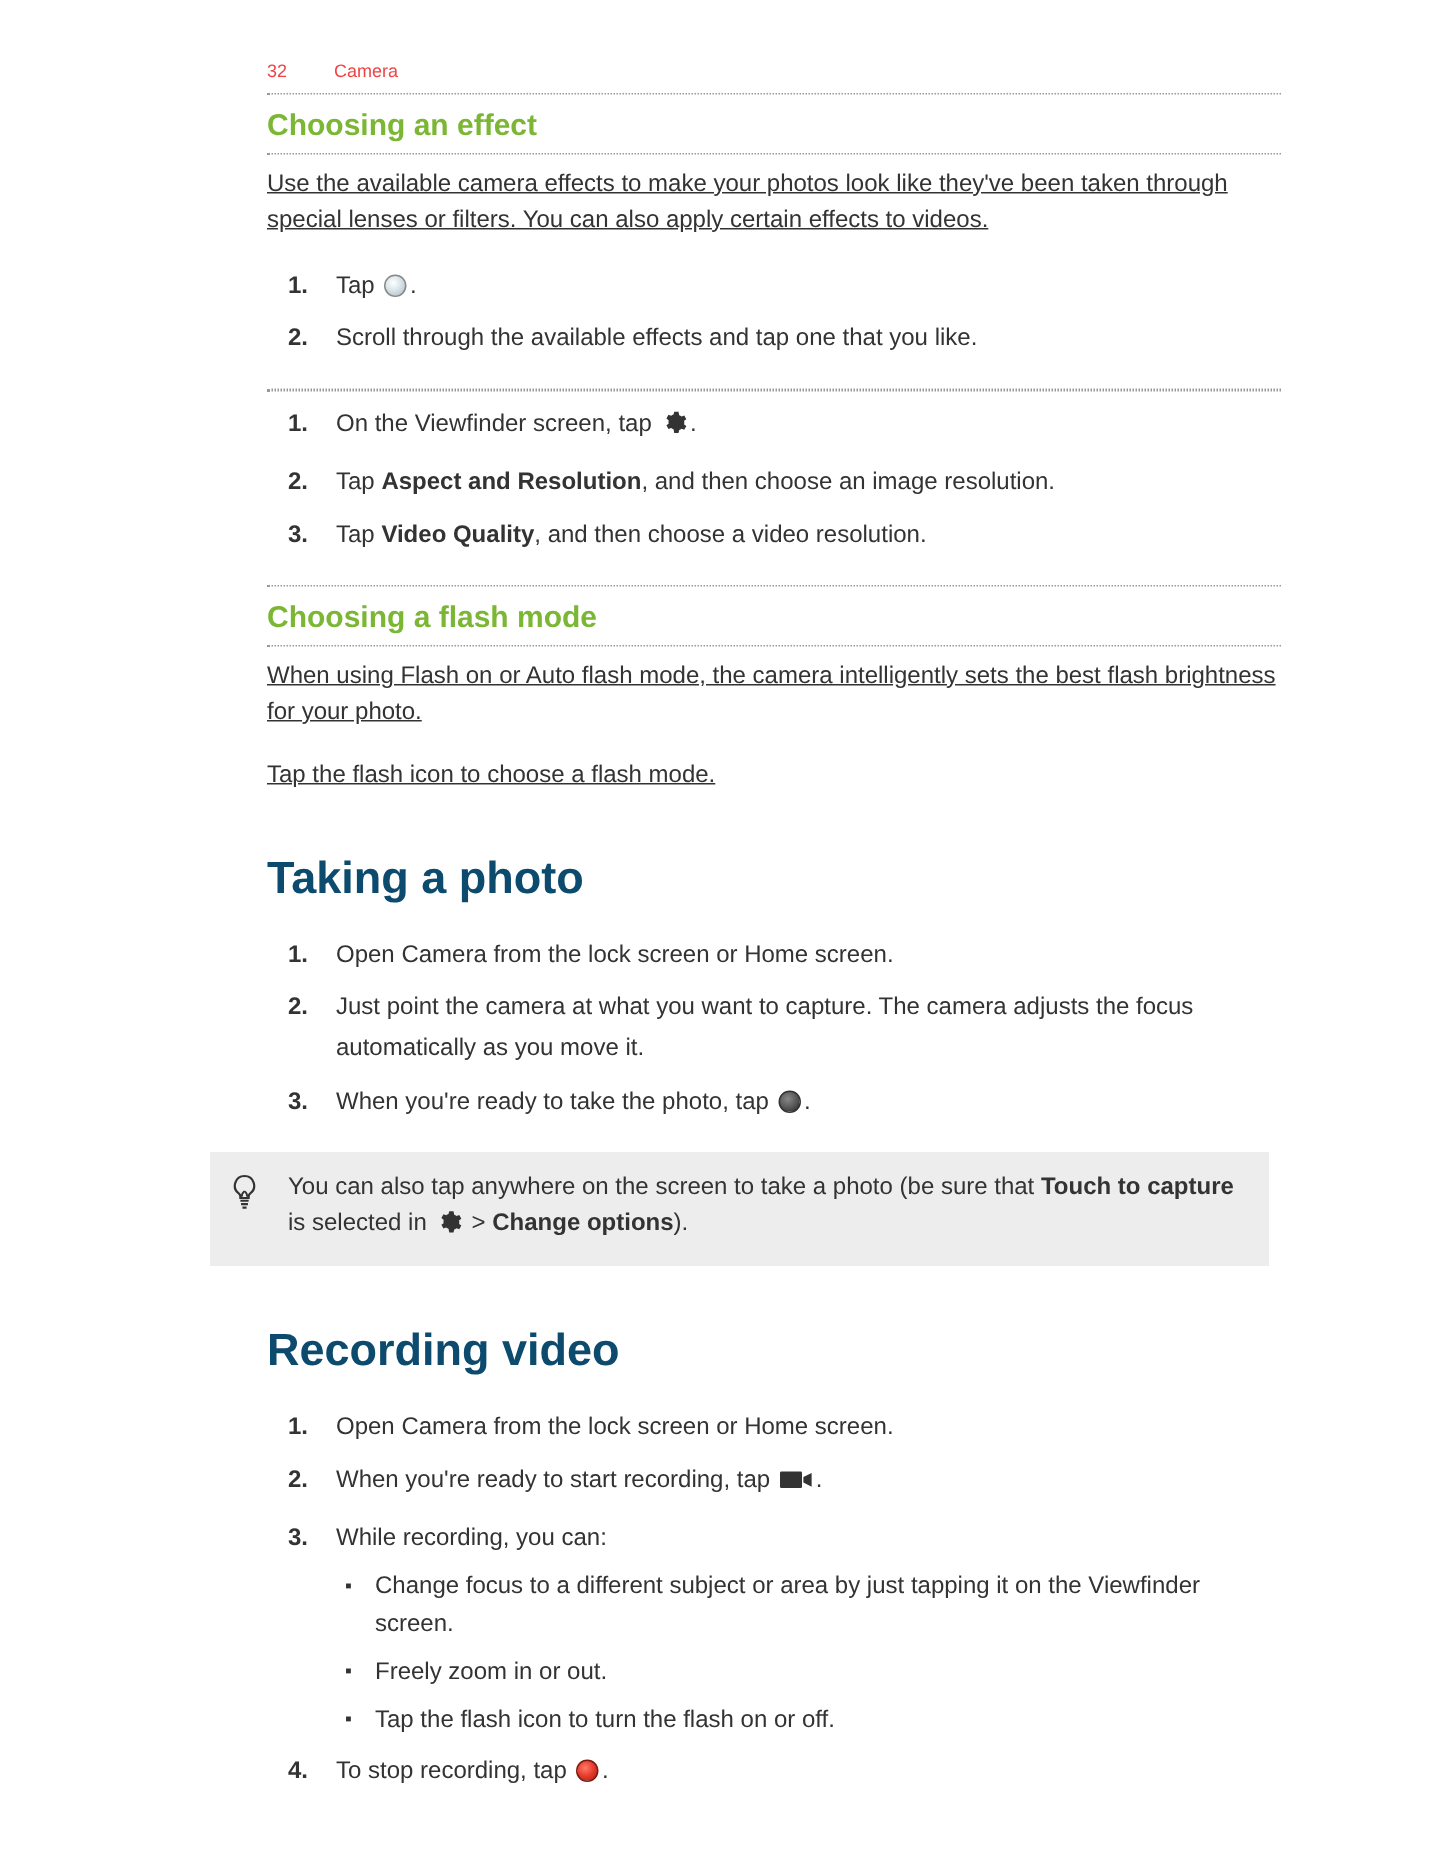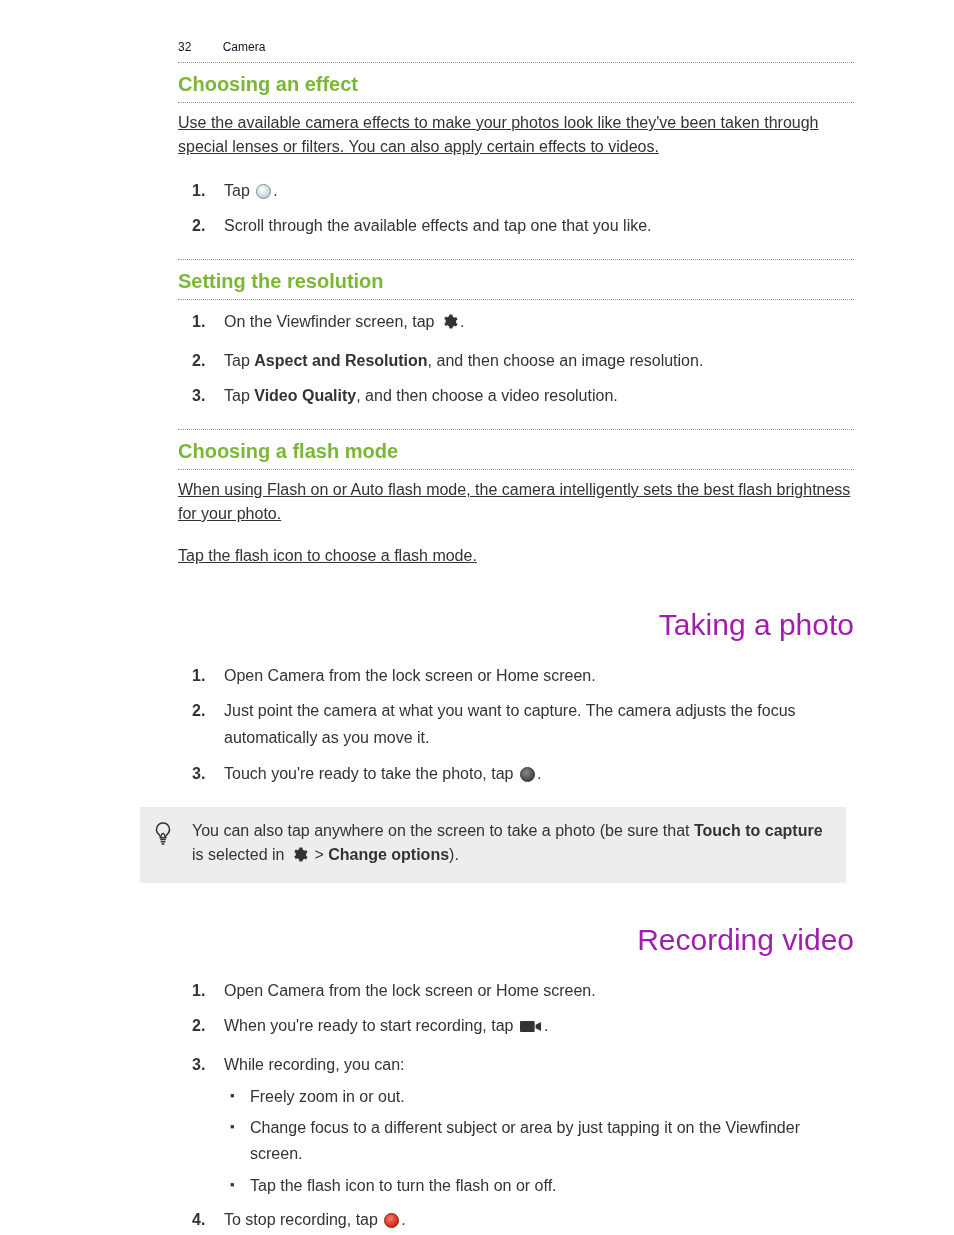--- a/index.html
+++ b/index.html
@@ -10,37 +10,36 @@
     width: 954px;
     margin: 0 auto;
     padding: 0;
   }
   .page {
     padding: 40px 0 60px 0;
   }
   .header {
     padding: 0 0 8px 178px;
     font-size: 12px;
-    color: #0f172a;
+    color: #ef4444;
   }
   .header .pagenum { margin-right: 28px; }
   .dotted-rule {
     border: none;
     border-top: 1px dotted #999;
     margin: 0 100px 0 178px;
   }
   .content-block {
     margin: 0 100px 0 178px;
   }
   h1 {
-    color: #a21caf;
-    font-weight: 400;
+    color: #0c4a6e;
+    font-weight: 700;
     font-size: 30px;
     margin: 40px 0 20px 0;
-    text-align: right;
   }
   h2 {
     color: #7bb735;
     font-weight: 700;
     font-size: 20px;
     margin: 6px 0 6px 0;
     padding-top: 4px;
   }
   p {
     font-size: 16px;
@@ -147,21 +146,20 @@
     <ol>
       <li>
         <span>Tap </span><span class="icon circle-gray"></span><span>.</span>
       </li>
       <li>Scroll through the available effects and tap one that you like.</li>
     </ol>
   </div>
 
   <hr class="dotted-rule">
   <div class="content-block">
-    <h2>Setting the resolution</h2>
     <hr class="dotted-rule" style="margin:0 0 8px 0;">
     <ol>
       <li>
         <span>On the Viewfinder screen, tap </span><span class="icon gear-svg"><svg width="17" height="17" viewBox="0 0 24 24">
               <path fill="#333" d="M12 8a4 4 0 100 8 4 4 0 000-8zm9.4 4a7.7 7.7 0 00-.1-1.3l2.1-1.6-2-3.5-2.5 1a7.6 7.6 0 00-2.2-1.3L16 2h-4l-.7 2.6a7.6 7.6 0 00-2.2 1.3l-2.5-1-2 3.5 2.1 1.6A7.7 7.7 0 006.6 12c0 .44.04.87.1 1.3L4.6 14.9l2 3.5 2.5-1c.66.56 1.4 1 2.2 1.3L12 22h4l.7-2.6c.8-.3 1.54-.74 2.2-1.3l2.5 1 2-3.5-2.1-1.6c.06-.43.1-.86.1-1.3z"></path>
             </svg></span><span>.</span>
       </li>
       <li>
         <span>Tap </span><span class="bold">Aspect and Resolution</span><span>, and then choose an image resolution.</span>
       </li>
@@ -178,21 +176,21 @@
     <p>When using Flash on or Auto flash mode, the camera intelligently sets the best flash brightness for your photo.</p>
     <p>Tap the flash icon to choose a flash mode.</p>
   </div>
 
   <div class="content-block">
     <h1>Taking a photo</h1>
     <ol>
       <li>Open Camera from the lock screen or Home screen.</li>
       <li>Just point the camera at what you want to capture. The camera adjusts the focus automatically as you move it.</li>
       <li>
-        <span>Touch you're ready to take the photo, tap </span><span class="icon shutter"></span><span>.</span>
+        <span>When you're ready to take the photo, tap </span><span class="icon shutter"></span><span>.</span>
       </li>
     </ol>
   </div>
 
   <div class="tip-box">
     <span class="tip-icon bulb-svg">
       <svg width="22" height="26" viewBox="0 0 24 28">
           <path fill="none" stroke="#333" stroke-width="1.6" d="M12 2a7 7 0 00-4.2 12.6c.8.6 1.2 1.5 1.2 2.4v1h6v-1c0-.9.4-1.8 1.2-2.4A7 7 0 0012 2z"></path>
           <path stroke="#333" stroke-width="1.6" d="M9 20h6M9.5 22.5h5M10.5 25h3"></path>
           <path stroke="#333" stroke-width="1.3" d="M10 17c0-2 .5-3 2-4M14 17c0-2-.5-3-2-4"></path>
@@ -209,22 +207,22 @@
       <li>Open Camera from the lock screen or Home screen.</li>
       <li>
         <span>When you're ready to start recording, tap </span><span class="icon cam-svg"><svg width="22" height="15" viewBox="0 0 24 16">
               <rect x="0" y="2" width="16" height="12" rx="1" fill="#333"></rect>
               <path d="M17 6l6-3v10l-6-3z" fill="#333"></path>
             </svg></span><span>.</span>
       </li>
       <li>
         <span>While recording, you can:</span>
         <ul class="bullets">
+          <li>Change focus to a different subject or area by just tapping it on the Viewfinder screen.</li>
           <li>Freely zoom in or out.</li>
-          <li>Change focus to a different subject or area by just tapping it on the Viewfinder screen.</li>
           <li>Tap the flash icon to turn the flash on or off.</li>
         </ul>
       </li>
       <li>
         <span>To stop recording, tap </span><span class="icon rec-stop"></span><span>.</span>
       </li>
     </ol>
   </div>
 
 </div>

